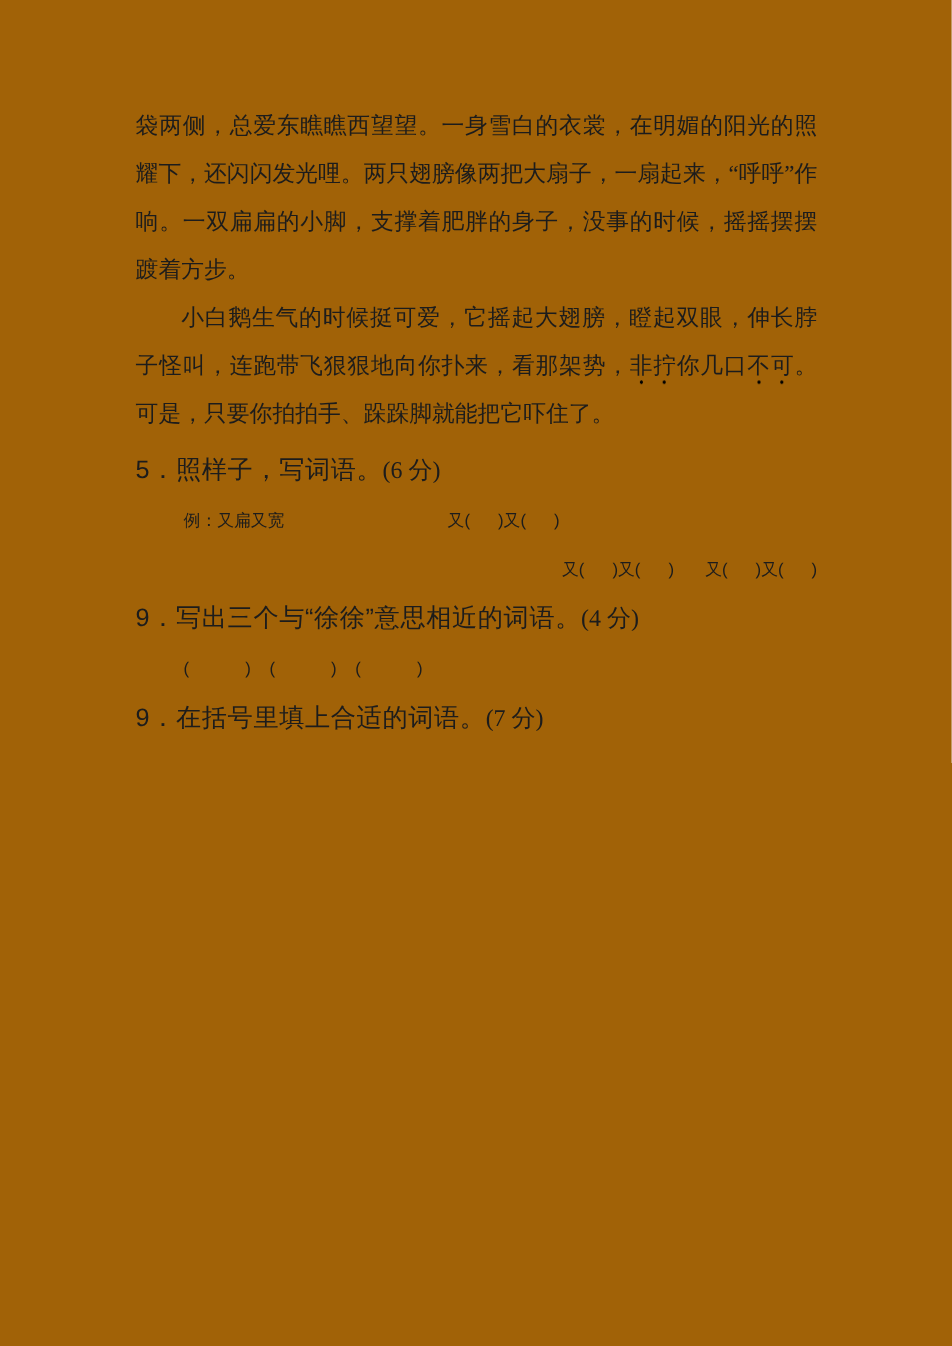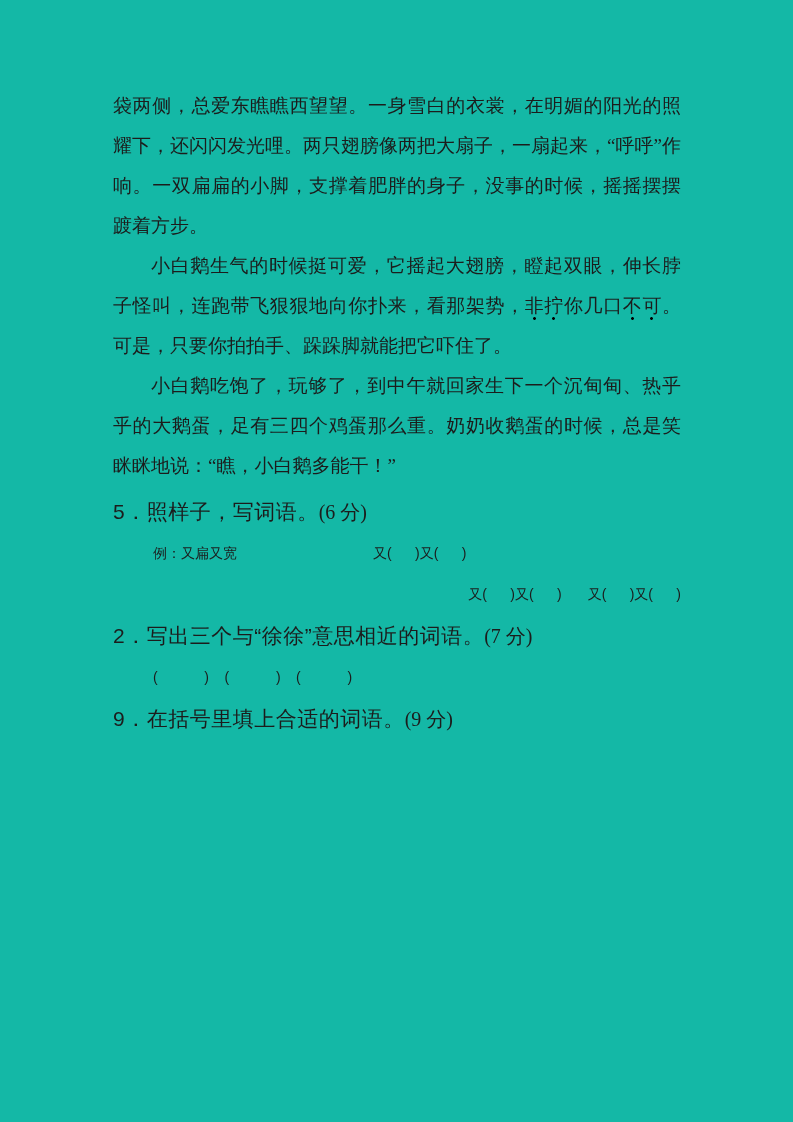--- a/index.html
+++ b/index.html
@@ -3,21 +3,21 @@
 <meta charset="utf-8">
 <style>
   html,body{margin:0;padding:0;}
   body{
     width:793px;height:1122px;
     background:#ffffff;
     font-family:"Liberation Serif", serif;
     color:#1c1c1c;
     overflow:hidden;
   }
-  .page{position:relative;width:793px;height:1122px;background:#14b8a6;}
+  .page{position:relative;width:793px;height:1122px;background:#a16207;}
   .content{position:absolute;left:113px;top:86px;width:568px;}
 
   
   .passage p{
     margin:0;
     font-size:19px;
     line-height:40px;
     text-align:justify;
     text-align-last:left;
     letter-spacing:0;
@@ -50,32 +50,31 @@
 
 <div class="page">
   <div class="content">
 
     <div class="passage">
       <p class="para">袋两侧，总爱东瞧瞧西望望。一身雪白的衣裳，在明媚的阳光的照耀下，还闪闪发光哩。两只翅膀像两把大扇子，一扇起来，“呼呼”作响。一双扁扁的小脚，支撑着肥胖的身子，没事的时候，摇摇摆摆踱着方步。</p>
 
       <p class="para indent"><span>小白鹅生气的时候挺可爱，它摇起大翅膀，瞪起双眼，伸长脖子怪叫，连跑带飞狠狠地向你扑来，看那架势，</span><span class="emph">非拧</span><span>你几口</span><span class="emph">不可</span><span>。可是，只要你拍拍手、跺跺脚就能把它吓住了。</span></p>
 
 
-      <p class="para indent">小白鹅吃饱了，玩够了，到中午就回家生下一个沉甸甸、热乎乎的大鹅蛋，足有三四个鸡蛋那么重。奶奶收鹅蛋的时候，总是笑眯眯地说：“瞧，小白鹅多能干！”</p>
     </div>
 
     <div class="questions">
 
       <div class="q-line"><span class="q-label">5．照样子，写词语。</span><span class="q-score">(6 分)</span></div>
 
       <div class="q-row indent1"><span class="example">例：又扁又宽</span><span class="pre">又(      )又(      )</span></div>
 
       <div class="q-row indent2"><span class="pre">又(      )又(      )</span><span class="gap"></span><span class="pre">又(      )又(      )</span></div>
 
-      <div class="q-line"><span class="q-label">2．写出三个与“徐徐”意思相近的词语。</span><span class="q-score">(7 分)</span></div>
+      <div class="q-line"><span class="q-label">9．写出三个与“徐徐”意思相近的词语。</span><span class="q-score">(4 分)</span></div>
 
       <div class="q-row indent1"><span class="pre">(            )    (            )    (            )</span></div>
 
-      <div class="q-line"><span class="q-label">9．在括号里填上合适的词语。</span><span class="q-score">(9 分)</span></div>
+      <div class="q-line"><span class="q-label">9．在括号里填上合适的词语。</span><span class="q-score">(7 分)</span></div>
 
     </div>
   </div>
 </div>
 
 </body></html>

